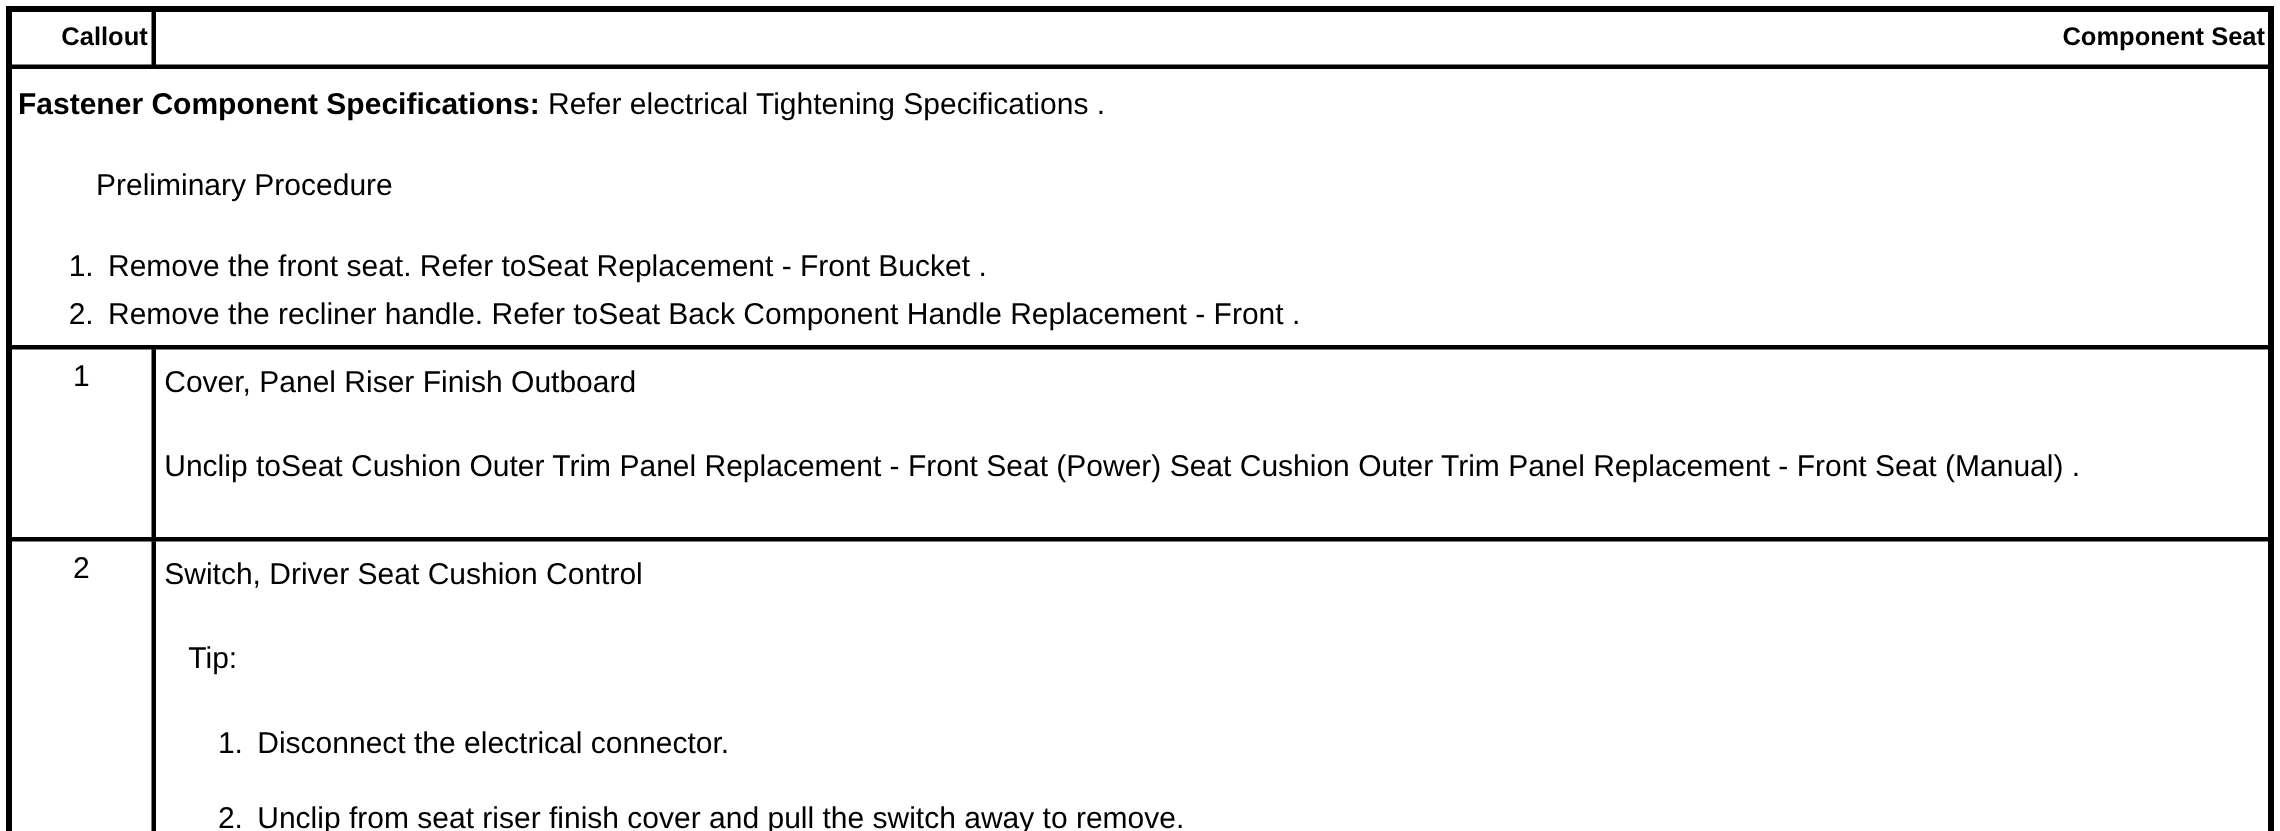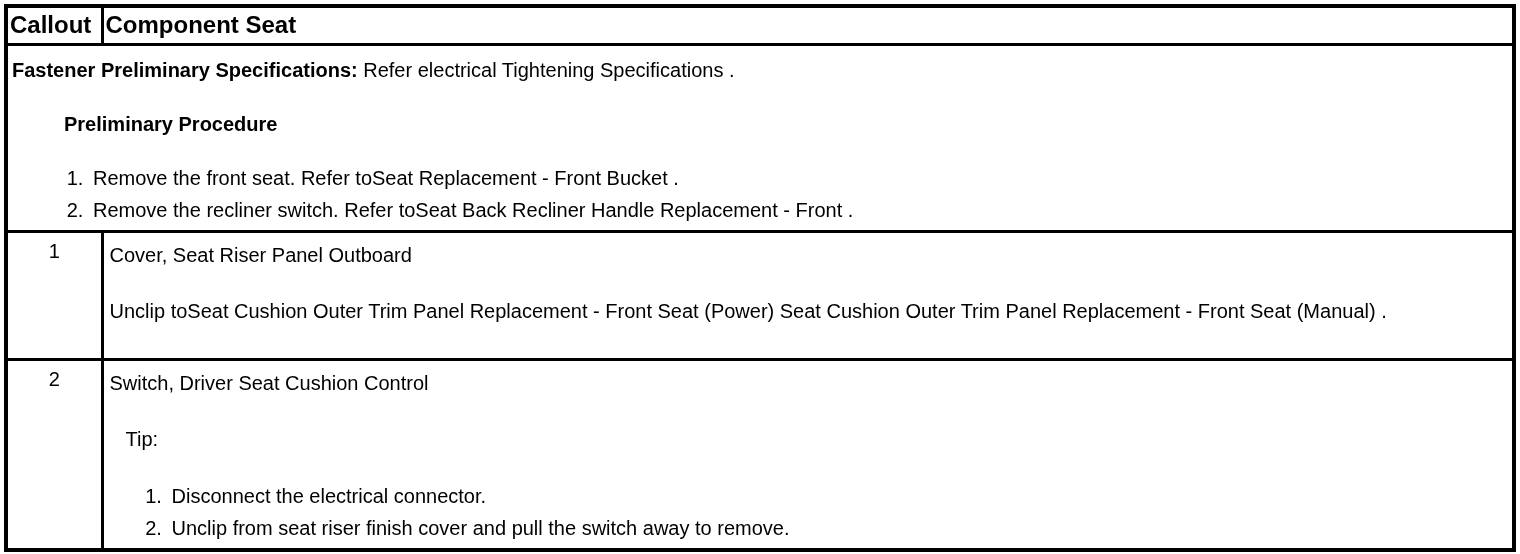--- a/index.html
+++ b/index.html
@@ -31,46 +31,45 @@
     vertical-align: top;
     box-sizing: border-box;
     overflow: hidden;
   }
   col.callout-col { width: 96px; }
 
   
   tr.header-row th {
     height: 38px;
     font-weight: bold;
-    font-size: 24px;
-    text-align: left;
+    font-size: 17px;
+    text-align: right;
     vertical-align: middle;
     padding: 2px;
     line-height: 1.2;
   }
 
   
   td.spec-cell {
     height: 182px;
     padding: 8px 6px 4px 4px;
   }
   .spec-lead { margin: 0 0 22px 0; }
   .spec-lead b { font-weight: bold; }
   .spec-subheading {
-    font-weight: bold;
+    font-weight: normal;
     margin: 0 0 22px 52px;
   }
   ol.steps {
     margin: 0;
     padding-left: 56px;
   }
   ol.steps li {
     line-height: 32px;
     padding-left: 4px;
-    margin-left: 21px;
   }
 
   
   td.callout-cell {
     text-align: center;
     vertical-align: middle;
     font-size: 20px;
     padding: 2px;
   }
 
@@ -85,20 +84,21 @@
     font-weight: normal;
     margin: 21px 0 25px 16px;
   }
   ol.inner-steps {
     margin: 0;
     padding-left: 58px;
   }
   ol.inner-steps li {
     line-height: 32px;
     padding-left: 4px;
+    margin-top: 18px;
   }
 </style>
 </head>
 <body>
 
 <div class="page">
   <table class="spec-table">
     <colgroup>
       <col class="callout-col">
       <col>
@@ -106,34 +106,34 @@
 
     <tbody>
         <tr class="header-row">
       <th>Callout</th>
       <th>Component Seat</th>
     </tr>
 
     <tr class="spec-row">
       <td class="spec-cell" colspan="2">
         <p class="spec-lead">
-          <b>Fastener Preliminary Specifications:</b><span> Refer electrical Tightening Specifications .</span>
+          <b>Fastener Component Specifications:</b><span> Refer electrical Tightening Specifications .</span>
         </p>
         <p class="spec-subheading">Preliminary Procedure</p>
         <ol class="steps">
           <li>Remove the front seat. Refer toSeat Replacement - Front Bucket .</li>
-          <li>Remove the recliner switch. Refer toSeat Back Recliner Handle Replacement - Front .</li>
+          <li>Remove the recliner handle. Refer toSeat Back Component Handle Replacement - Front .</li>
         </ol>
       </td>
     </tr>
 
     <tr class="row-1">
       <td class="callout-cell">1</td>
       <td class="component-cell">
-        <p class="cell-title">Cover, Seat Riser Panel Outboard</p>
+        <p class="cell-title">Cover, Panel Riser Finish Outboard</p>
         <p class="cell-body">Unclip toSeat Cushion Outer Trim Panel Replacement - Front Seat (Power) Seat Cushion Outer Trim Panel Replacement - Front Seat (Manual) .</p>
       </td>
     </tr>
 
     <tr class="row-2">
       <td class="callout-cell">2</td>
       <td class="component-cell">
         <p class="cell-title">Switch, Driver Seat Cushion Control</p>
         <p class="tip-label">Tip:</p>
         <ol class="inner-steps">

